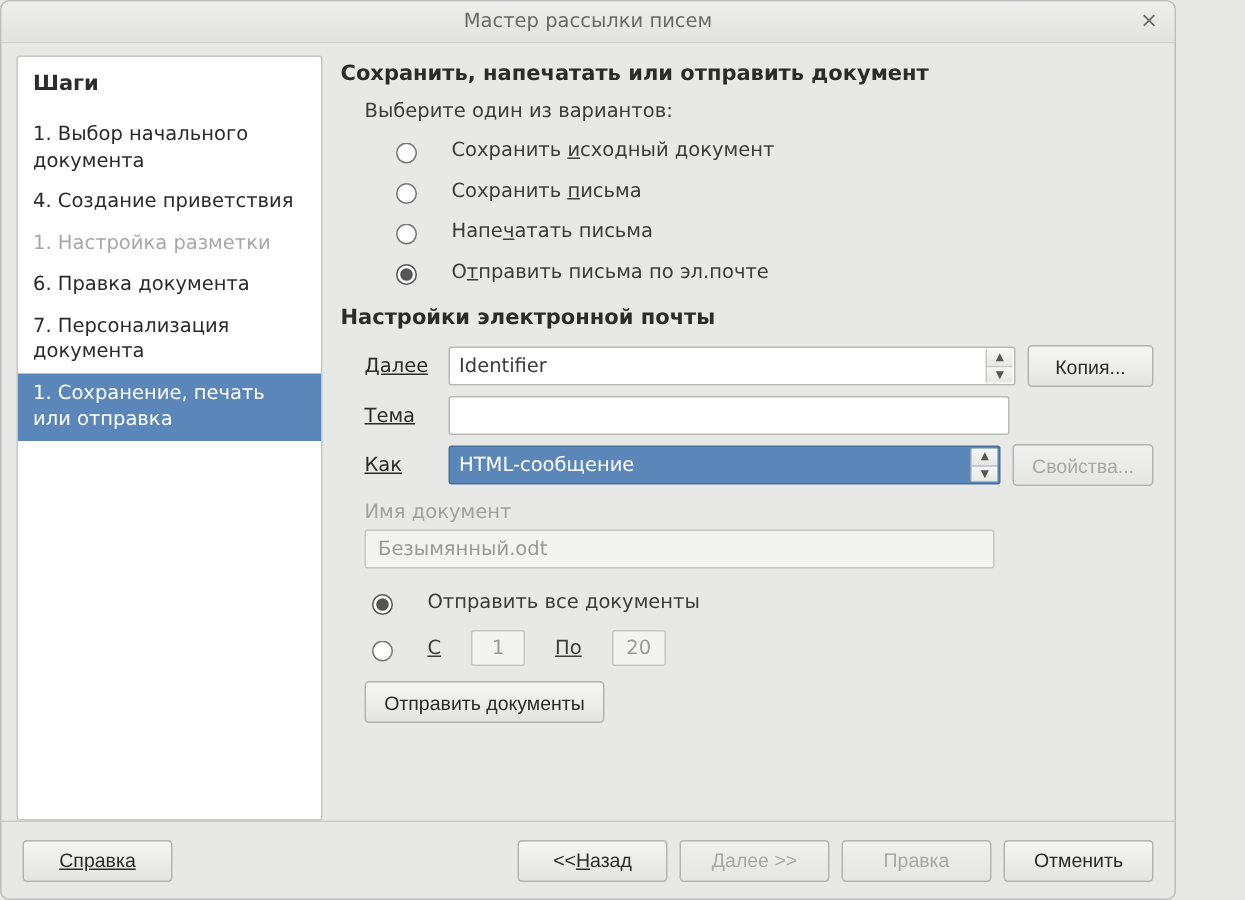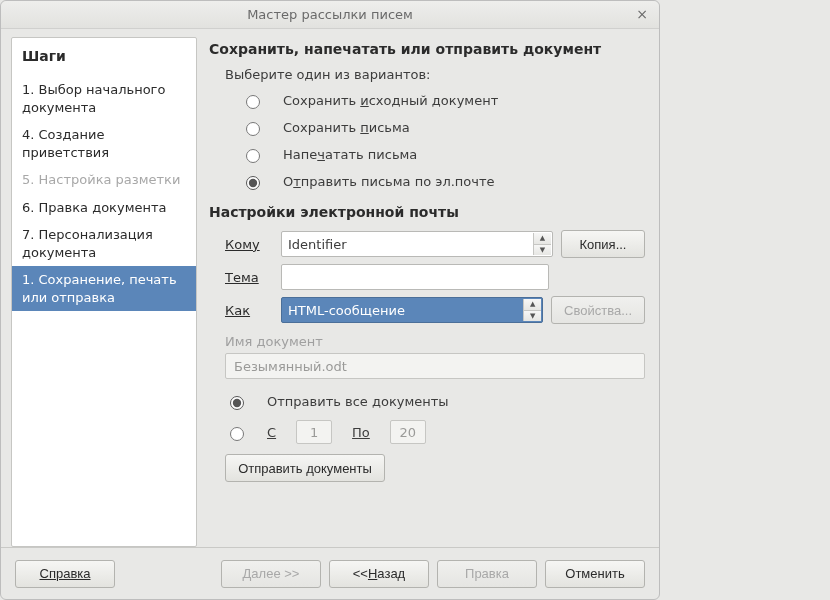--- a/index.html
+++ b/index.html
@@ -7,21 +7,21 @@
     margin: 0;
     font-family: "DejaVu Sans", "Liberation Sans", Arial, sans-serif;
     font-size: 13px;
     color: #3c3c3c;
     background: #e8e8e6;
     width: 830px;
     height: 600px;
     overflow: hidden;
   }
   .window {
-    width: 660px;
+    width: 784px;
     height: 600px;
     display: flex;
     flex-direction: column;
     border: 1px solid #bdbdbd;
     border-radius: 6px;
     background: #e8e8e6;
   }
   .titlebar {
     height: 28px;
     display: flex;
@@ -228,21 +228,21 @@
     <span class="title">Мастер рассылки писем</span>
     <span class="close">×</span>
   </div>
 
   <div class="body">
 
     <div class="steps-panel">
       <h4>Шаги</h4>
       <div class="step">1. Выбор начального документа</div>
       <div class="step">4. Создание приветствия</div>
-      <div class="step disabled">5. Настройка разметки</div>
+      <div class="step disabled">1. Настройка разметки</div>
       <div class="step">6. Правка документа</div>
       <div class="step">7. Персонализация документа</div>
       <div class="step active">1. Сохранение, печать или отправка</div>
     </div>
 
     <div class="main">
       <div class="section-title">Сохранить, напечатать или отправить документ</div>
 
       <div class="indent">
         <div class="subtext">Выберите один из вариантов:</div>
@@ -264,21 +264,21 @@
             <input type="radio" name="out" checked="" style="">
             <span>О<span class="ul">т</span>править письма по эл.почте</span>
           </div>
         </div>
       </div>
 
       <div class="group-title">Настройки электронной почты</div>
 
       <div class="indent">
         <div class="form-row">
-          <span class="form-label">Кому</span>
+          <span class="form-label">Далее</span>
           <div class="combo" style="flex:1">
             <span>Identifier</span>
             <div class="spinner">
                 <div>▲</div>
                 <div>▼</div>
               </div>
           </div>
           <button class="btn">Копия...</button>
         </div>
 
@@ -325,19 +325,19 @@
       </div>
 
     </div>
   </div>
 
   <div class="footer">
     <button class="btn" style="min-width:100px">
       <span style="text-decoration:underline">Справка</span>
     </button>
     <div class="spacer"></div>
+    <button class="btn" style="min-width:100px">&lt;&lt; <span style="text-decoration:underline">Н</span>азад</button>
     <button class="btn disabled" disabled="" style="min-width:100px">Далее &gt;&gt;</button>
-    <button class="btn" style="min-width:100px">&lt;&lt; <span style="text-decoration:underline">Н</span>азад</button>
     <button class="btn disabled" disabled="" style="min-width:100px">Правка</button>
     <button class="btn" style="min-width:100px">Отменить</button>
   </div>
 
 </div>
 
 </body></html>

